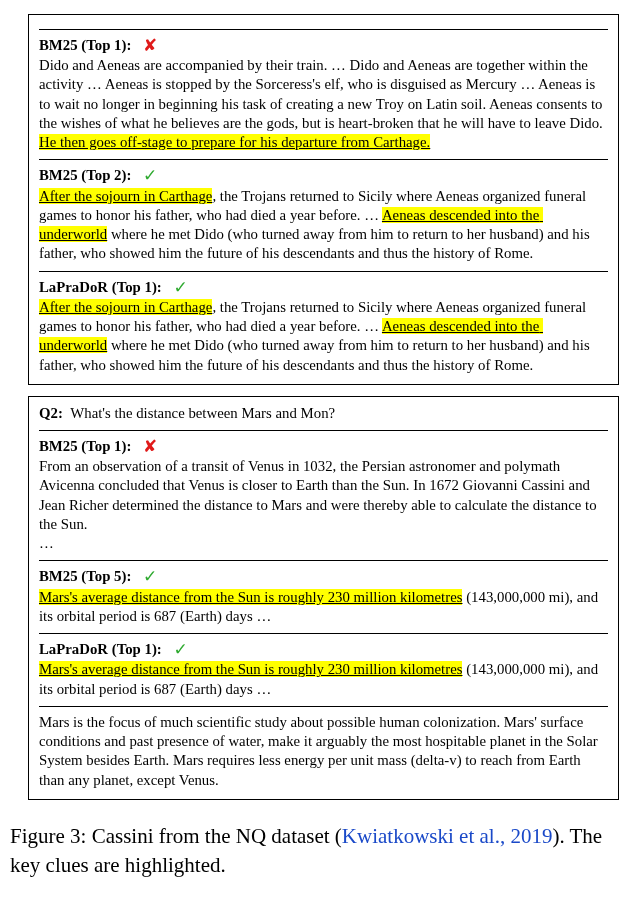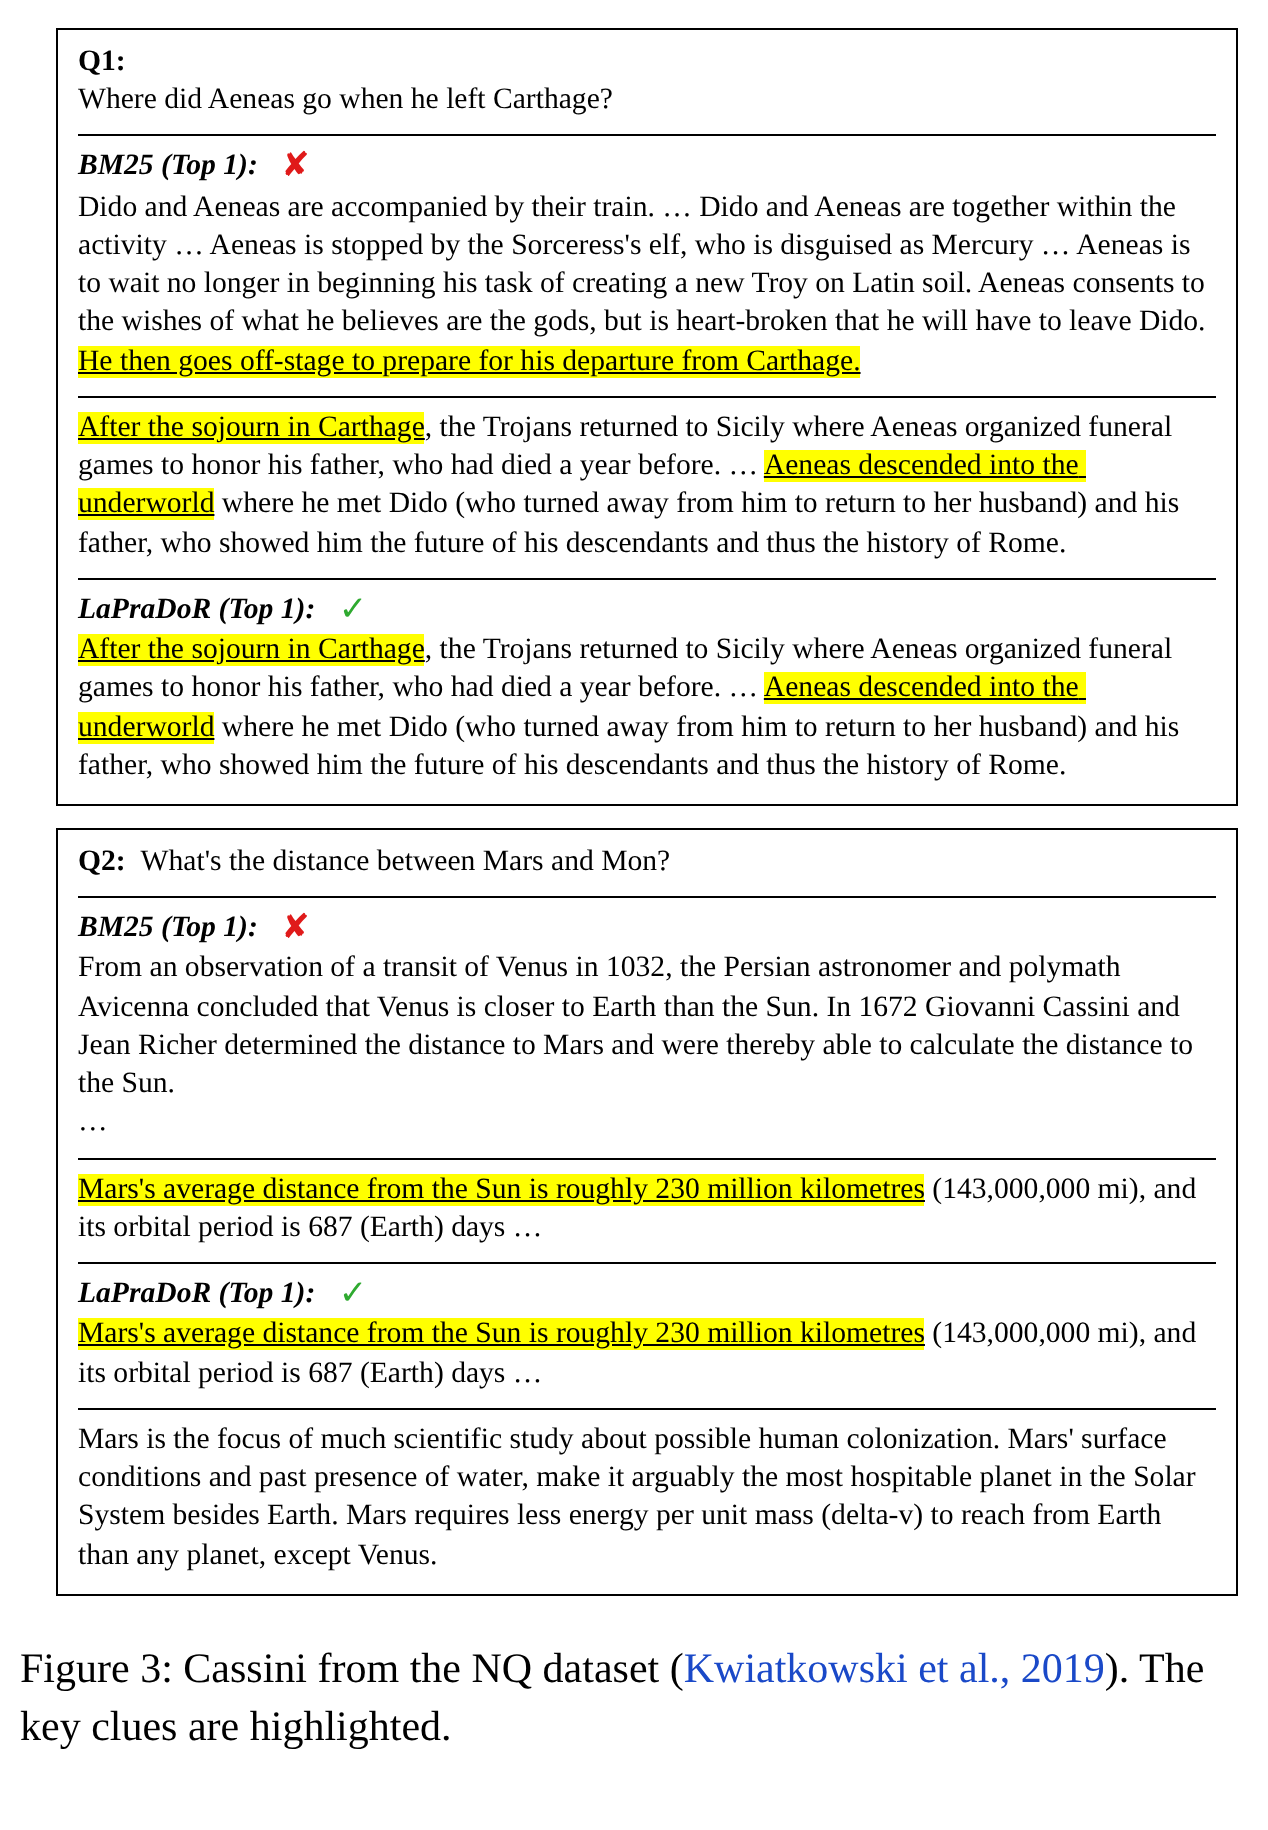--- a/index.html
+++ b/index.html
@@ -19,21 +19,21 @@
     line-height: 1.3;
   }
   .b { font-weight: bold; }
   .qline.stacked .qlabel { display: block; }
   .qline .qlabel { margin-right: 4px; }
   hr.sep {
     border: none;
     border-top: 1.6px solid #000;
     margin: 7px 0 6px 0;
   }
-  .ehead { margin: 0 0 1px 0; font-style: italic; }
+  .ehead { margin: 0 0 1px 0; }
   .mark {
     font-weight: bold;
     margin-left: 8px;
     font-size: 17px;
     line-height: 1;
     vertical-align: -1px;
     font-family: "DejaVu Sans", sans-serif;
   }
   .mark[data-verdict="wrong"]   { color: var(--wrong, #e01a1a); }
   .mark[data-verdict="correct"] { color: var(--correct, #2faa30); }
@@ -46,36 +46,36 @@
     line-height: 1.4;
   }
   .caption .link { color: var(--link, #1a49c8); margin-top: 12px; }
 </style>
 </head>
 <body>
 
 <div class="page">
 
   <section class="qbox">
-    <div class="qline stacked">
-      <span class="b qlabel">Q1:</span>
-      <span>Where did Aeneas go when he left Carthage?</span>
-    </div>
     <hr class="sep">
 
     <div class="entry">
       <div class="ehead">
         <span class="b">BM25 (Top 1):</span>
         <span class="mark" data-verdict="wrong">✘</span>
       </div>
       <p class="passage"><span>Dido and Aeneas are accompanied by their train. … Dido and Aeneas are together within the activity … Aeneas is stopped by the Sorceress's elf, who is disguised as Mercury … Aeneas is to wait no longer in beginning his task of creating a new Troy on Latin soil. Aeneas consents to the wishes of what he believes are the gods, but is heart-broken that he will have to leave Dido. </span><span class="hl">He then goes off-stage to prepare for his departure from Carthage.</span></p>
     </div>
     <hr class="sep">
 
     <div class="entry">
+      <div class="ehead">
+        <span class="b">BM25 (Top 2):</span>
+        <span class="mark" data-verdict="correct">✓</span>
+      </div>
       <p class="passage"><span class="hl">After the sojourn in Carthage</span><span>, the Trojans returned to Sicily where Aeneas organized funeral games to honor his father, who had died a year before. … </span><span class="hl">Aeneas descended into the underworld</span><span> where he met Dido (who turned away from him to return to her husband) and his father, who showed him the future of his descendants and thus the history of Rome.</span></p>
     </div>
     <hr class="sep">
 
     <div class="entry">
       <div class="ehead">
         <span class="b">LaPraDoR (Top 1):</span>
         <span class="mark" data-verdict="correct">✓</span>
       </div>
       <p class="passage"><span class="hl">After the sojourn in Carthage</span><span>, the Trojans returned to Sicily where Aeneas organized funeral games to honor his father, who had died a year before. … </span><span class="hl">Aeneas descended into the underworld</span><span> where he met Dido (who turned away from him to return to her husband) and his father, who showed him the future of his descendants and thus the history of Rome.</span></p>
@@ -93,20 +93,24 @@
       <div class="ehead">
         <span class="b">BM25 (Top 1):</span>
         <span class="mark" data-verdict="wrong">✘</span>
       </div>
       <p class="passage"><span>From an observation of a transit of Venus in 1032, the Persian astronomer and polymath Avicenna concluded that Venus is closer to Earth than the Sun. In 1672 Giovanni Cassini and Jean Richer determined the distance to Mars and were thereby able to calculate the distance to the Sun.
 …</span></p>
     </div>
     <hr class="sep">
 
     <div class="entry">
+      <div class="ehead">
+        <span class="b">BM25 (Top 5):</span>
+        <span class="mark" data-verdict="correct">✓</span>
+      </div>
       <p class="passage"><span class="hl">Mars's average distance from the Sun is roughly 230 million kilometres</span><span> (143,000,000 mi), and its orbital period is 687 (Earth) days …</span></p>
     </div>
     <hr class="sep">
 
     <div class="entry">
       <div class="ehead">
         <span class="b">LaPraDoR (Top 1):</span>
         <span class="mark" data-verdict="correct">✓</span>
       </div>
       <p class="passage"><span class="hl">Mars's average distance from the Sun is roughly 230 million kilometres</span><span> (143,000,000 mi), and its orbital period is 687 (Earth) days …</span></p>

